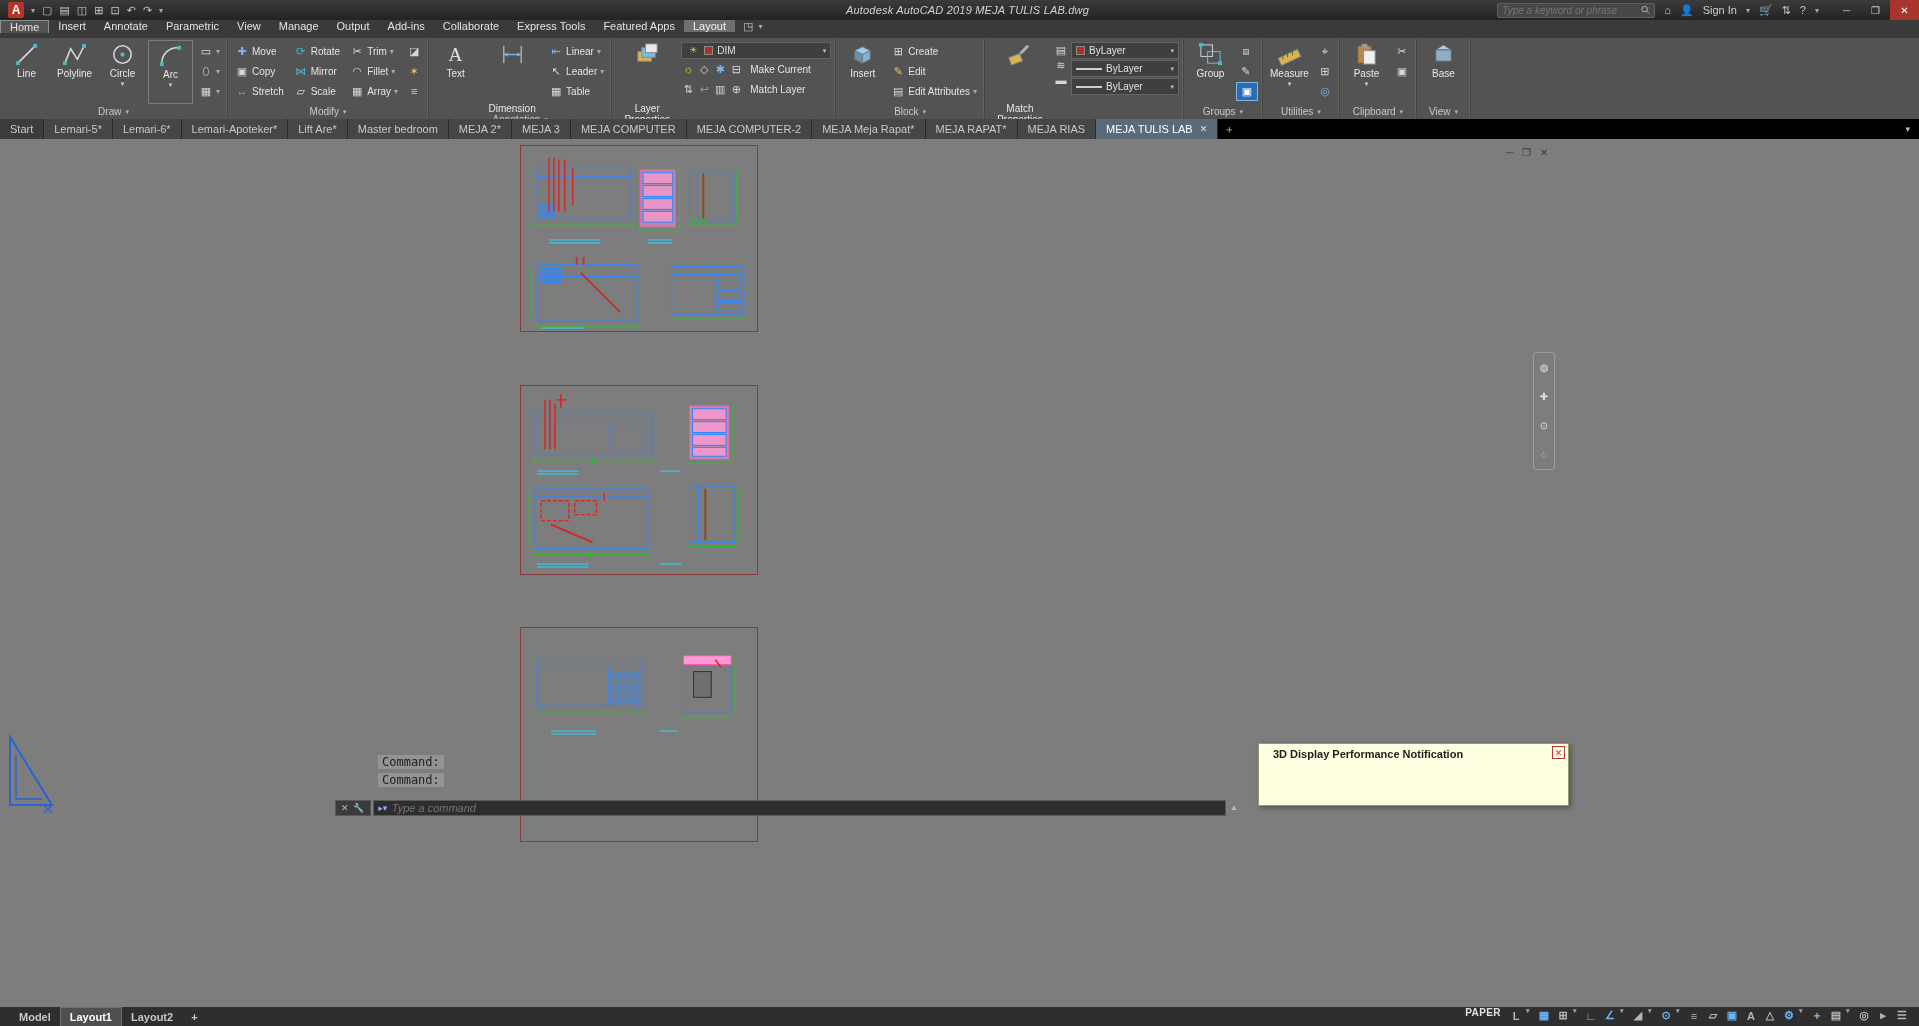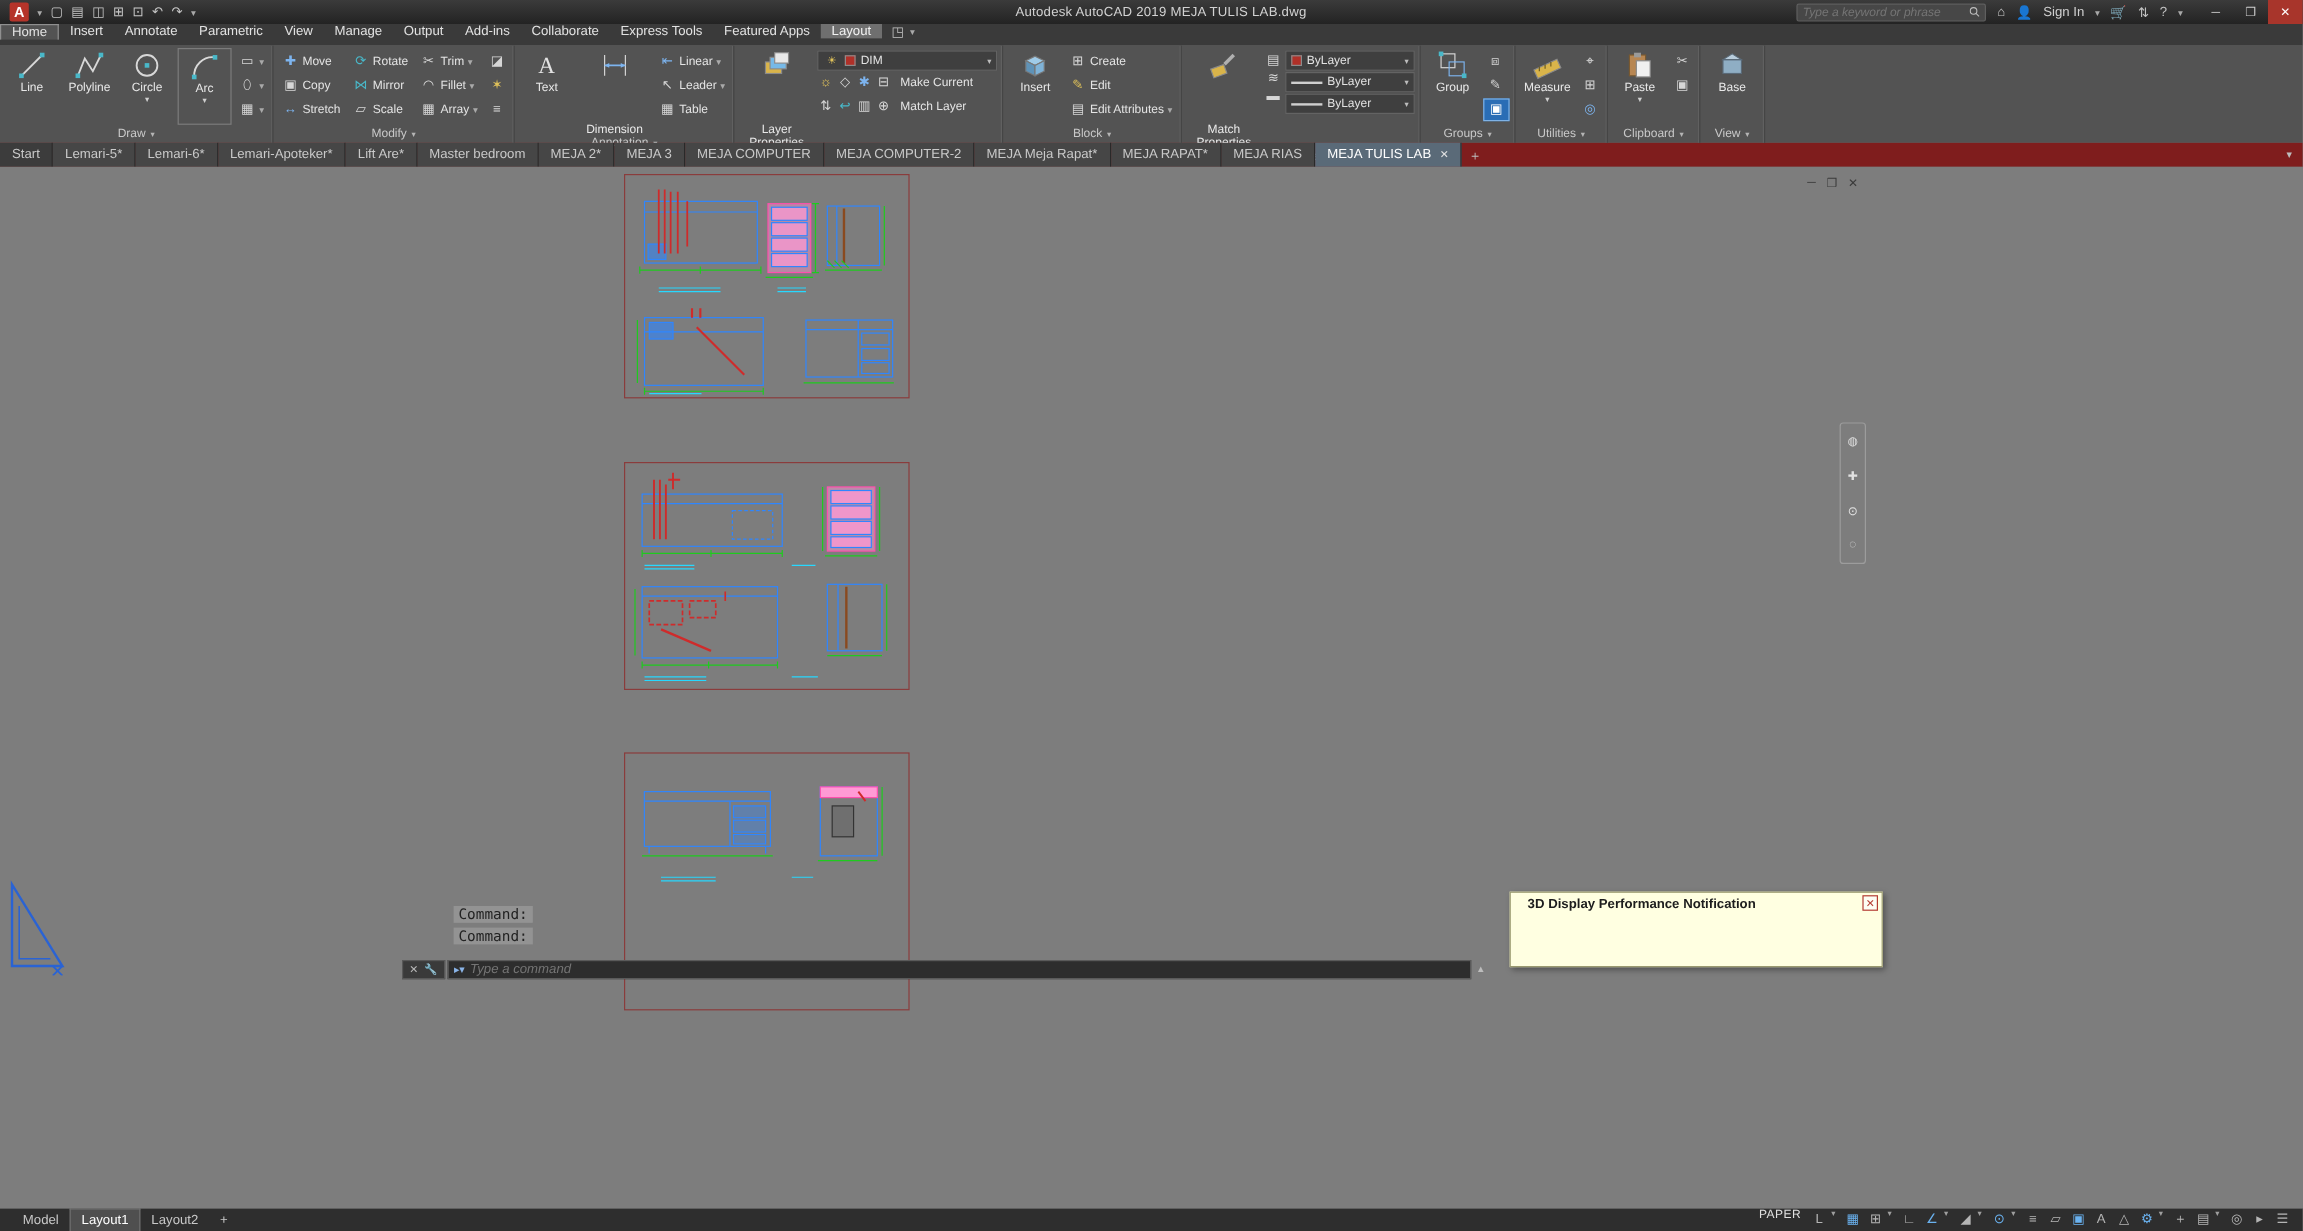--- a/index.html
+++ b/index.html
@@ -8,21 +8,21 @@
 
   
   .titlebar { height:20px; background:linear-gradient(#3b3b3b,#232323); display:flex; align-items:center;
     color:#cfcfcf; position:relative; }
   .qat { display:flex; align-items:center; gap:7px; padding:0 8px; z-index:2; }
   .applogo { width:16px; height:16px; background:#b5342a; color:#fff; font-weight:bold; font-size:12px;
     display:flex; align-items:center; justify-content:center; border-radius:2px; }
   .qicon { color:#c6c6c6; font-size:11px; line-height:1; }
   .qcaret { font-size:8px; color:#a9a9a9; }
   .title-center { position:absolute; left:16px; right:0; top:0; height:20px; display:flex; align-items:center;
-    justify-content:center; color:#d2d2d2; letter-spacing:0.2px; }
+    justify-content:center; color:#d2d2d2; letter-spacing:0.2px;font-style:italic; }
   .title-right { margin-left:auto; display:flex; align-items:center; gap:9px; padding-right:0; z-index:2; }
   .search-box { display:flex; align-items:center; gap:4px; background:#474747; border:1px solid #5f5f5f;
     height:15px; width:158px; border-radius:2px; padding:0 4px; }
   .search-box input { background:transparent; border:0; outline:none; color:#a9a9a9; font-style:italic;
     font-size:10px; width:100%; font-family:"Liberation Sans",sans-serif; }
   .tb-ico { color:#c2c2c2; font-size:11px; }
   .winbtns { display:flex; align-items:stretch; height:20px; margin-left:4px; }
   .winbtn { width:29px; display:flex; align-items:center; justify-content:center; color:#cfcfcf; font-size:10px; }
   .winbtn.close { background:#a8352b; color:#fff; }
 
@@ -56,21 +56,21 @@
     padding-top:2px; }
   .dd { display:flex; align-items:center; gap:4px; background:#3f3f3f; border:1px solid #636363; height:17px;
     padding:0 4px; font-size:10px; color:#e2e2e2; }
   .dd .ddcaret { margin-left:auto; font-size:7px; color:#bdbdbd; }
   .swatch { width:9px; height:9px; background:#b03028; border:1px solid #8b8b8b; flex:0 0 auto; }
   .linesample { width:26px; border-top:2px solid #cfcfcf; }
   .lrow { display:flex; align-items:center; gap:4px; height:19px; }
   .lrow .ticons { display:flex; gap:2px; }
 
   
-  .filetabs { height:20px; background:#7f1d1d; display:flex; align-items:stretch; color:#c9c9c9; }
+  .filetabs { height:20px; background:#000000; display:flex; align-items:stretch; color:#c9c9c9; }
   .ftab { display:flex; align-items:center; padding:0 10px; background:#464646; border-right:1px solid #292929;
     white-space:nowrap; }
   .ftab.start { background:#3c3c3c; }
   .ftab.active { background:#5a6a78; color:#fff; }
   .ftab .closex { margin-left:7px; font-size:9px; color:#e3e3e3; }
   .ftab-add { width:22px; display:flex; align-items:center; justify-content:center; color:#bdbdbd; }
   .ftabs-end { margin-left:auto; display:flex; align-items:center; padding:0 9px; color:#bdbdbd; font-size:9px; }
 
   
   .canvas { position:relative; height:868px; background:#7d7d7d; overflow:hidden; }
@@ -104,21 +104,21 @@
   .notif { position:absolute; left:1258px; top:604px; width:311px; height:63px; background:#ffffe1;
     border:1px solid #99996f; box-shadow:2px 2px 5px rgba(0,0,0,0.35); color:#1d1d1d; }
   .notif-close { position:absolute; top:2px; right:3px; width:13px; height:13px; background:#fdfdf4;
     border:1px solid #b43c31; color:#b43c31; font-size:9px; display:flex; align-items:center;
     justify-content:center; }
   .notif-title { font-weight:bold; font-size:11px; padding:4px 18px 2px 14px; }
   .notif-body { padding:0 8px 0 14px; font-size:10.5px; line-height:1.3; }
   .notif-link { color:#1f4fd0; text-decoration:underline; display:inline-block; margin-top:2px; }
 
   
-  .statusbar { height:19px; background:#2e2e2e; display:flex; align-items:stretch; color:#c8c8c8; }
+  .statusbar { height:19px; background:#2e2e2e; display:flex; align-items:stretch; color:#c8c8c8;font-weight:bold; }
   .sb-left { display:flex; align-items:stretch; padding-left:10px; }
   .sb-tab { padding:0 9px; display:flex; align-items:center; }
   .sb-tab.active { background:#4f4f4f; color:#fff; border:1px solid #6e6e6e; border-bottom:0; }
   .sb-right { margin-left:auto; display:flex; align-items:flex-start; gap:1px; padding-right:8px; }
   .paper { font-size:10px; color:#e0e0e0; padding:0 5px; letter-spacing:0.4px; }
   .sb-ico { min-width:18px; height:17px; display:flex; align-items:center; justify-content:center;
     font-size:11px; color:#b5b5b5; }
   .sb-ico.on { color:#6ab2f0; }
   .sb-caret { font-size:7px; color:#9f9f9f; min-width:8px; }
 </style>

